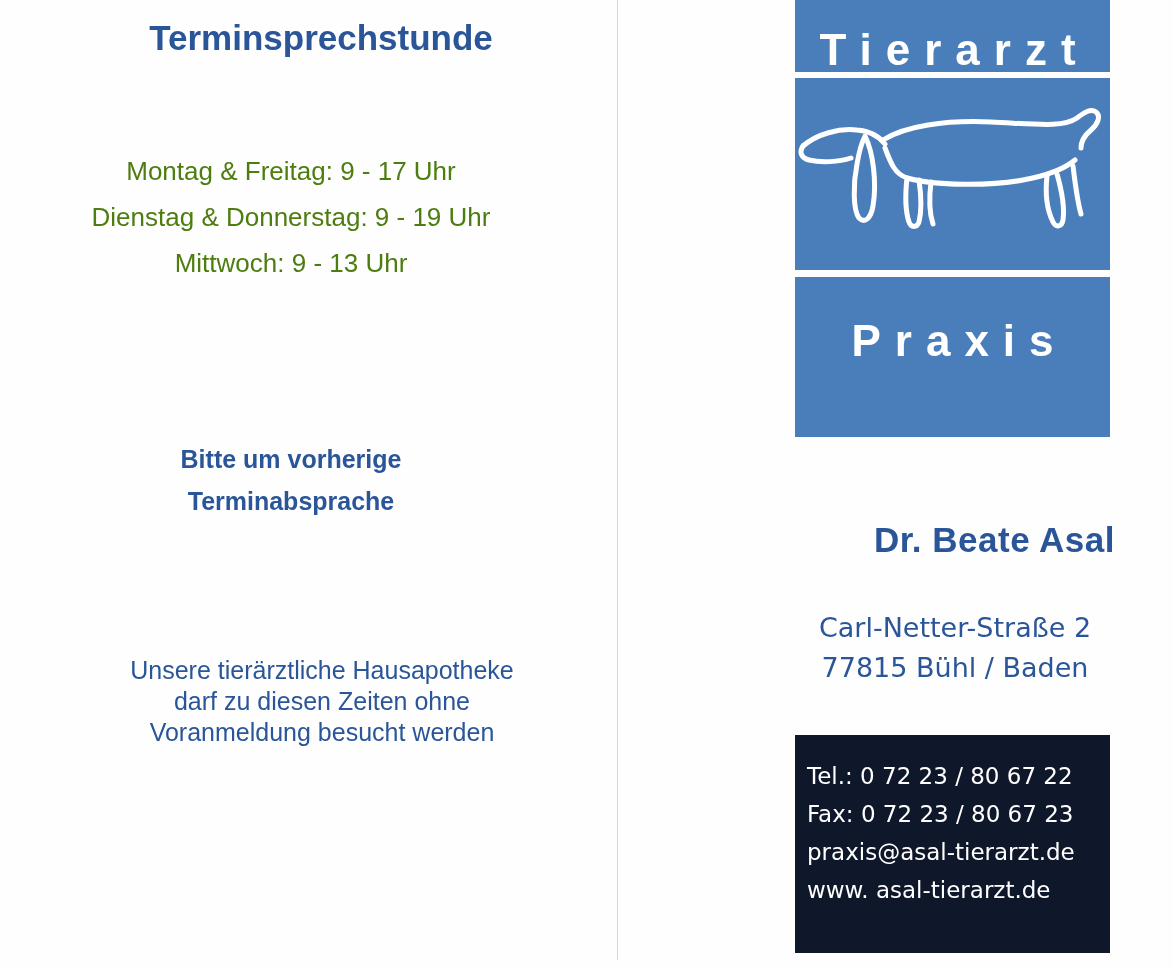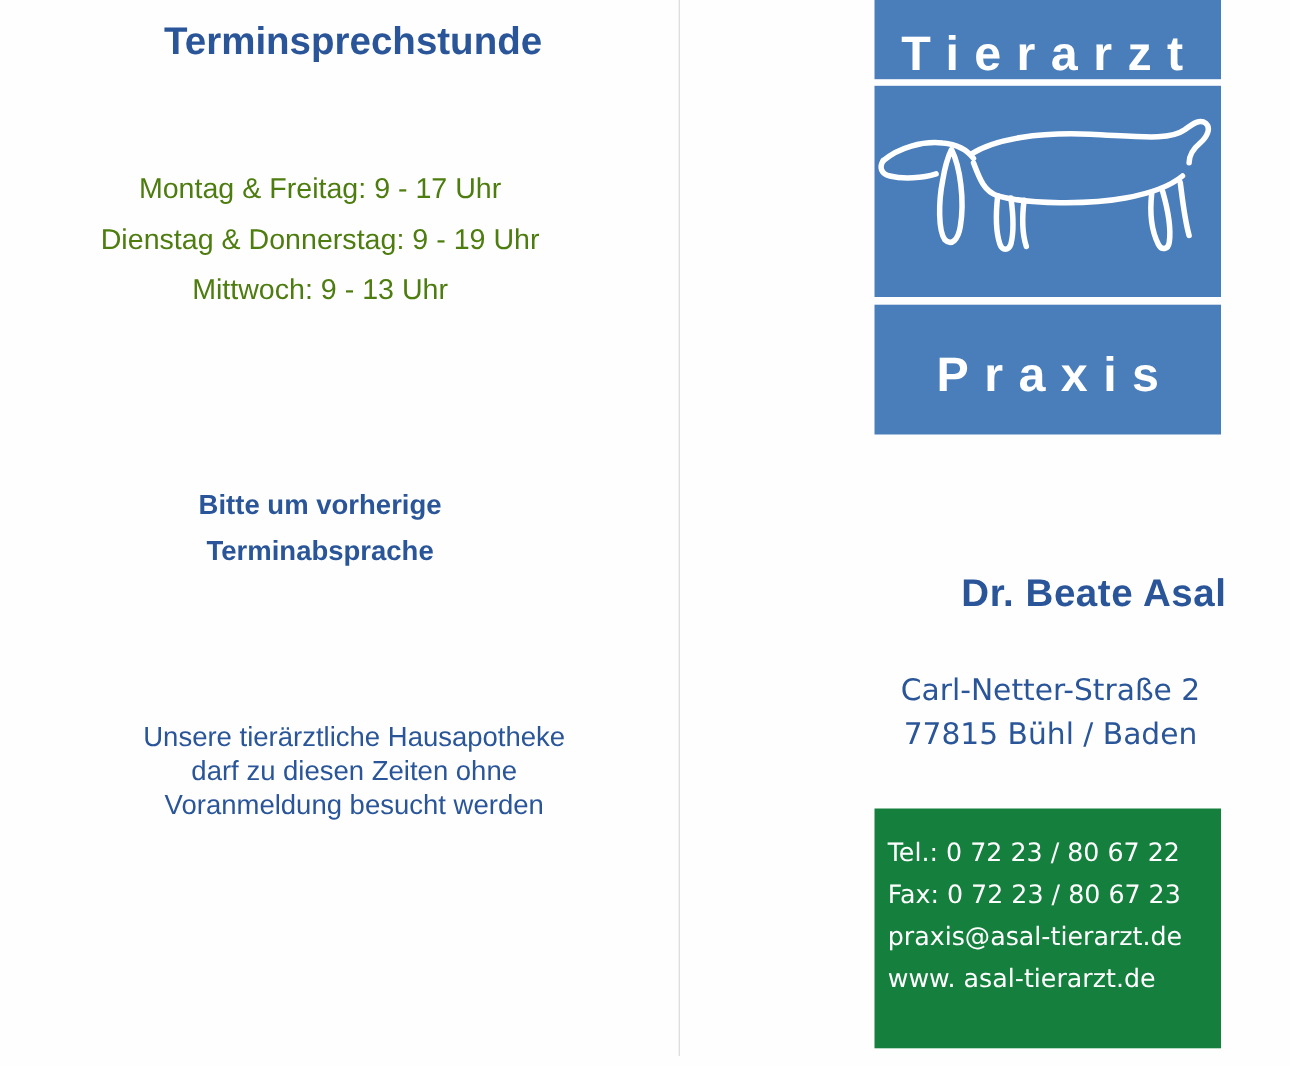--- a/index.html
+++ b/index.html
@@ -125,21 +125,21 @@
     height: 192px;
     margin-top: 6px;
     position: relative;
   }
   .logo-animal svg {
     position: absolute;
     left: 0;
     top: 0;
   }
   .logo-word-bottom {
-    height: 118px;
+    height: 160px;
     line-height: 128px;
     font-size: 44px;
     letter-spacing: 14px;
     padding-left: 14px;
     box-sizing: border-box;
     margin-top: 7px;
   }
 
   .doctor-name {
     position: absolute;
@@ -164,21 +164,21 @@
     line-height: 40px;
     font-family: "DejaVu Sans", sans-serif;
   }
 
   .contact-block {
     position: absolute;
     left: 177px;
     top: 735px;
     width: 315px;
     height: 218px;
-    background: #15803d;
+    background: #0f172a;
     color: #ffffff;
     box-sizing: border-box;
     padding: 22px 0 0 12px;
     font-family: "DejaVu Sans", sans-serif;
   }
   .contact-line {
     font-size: 23px;
     line-height: 38px;
     color: #ffffff;
     white-space: nowrap;

